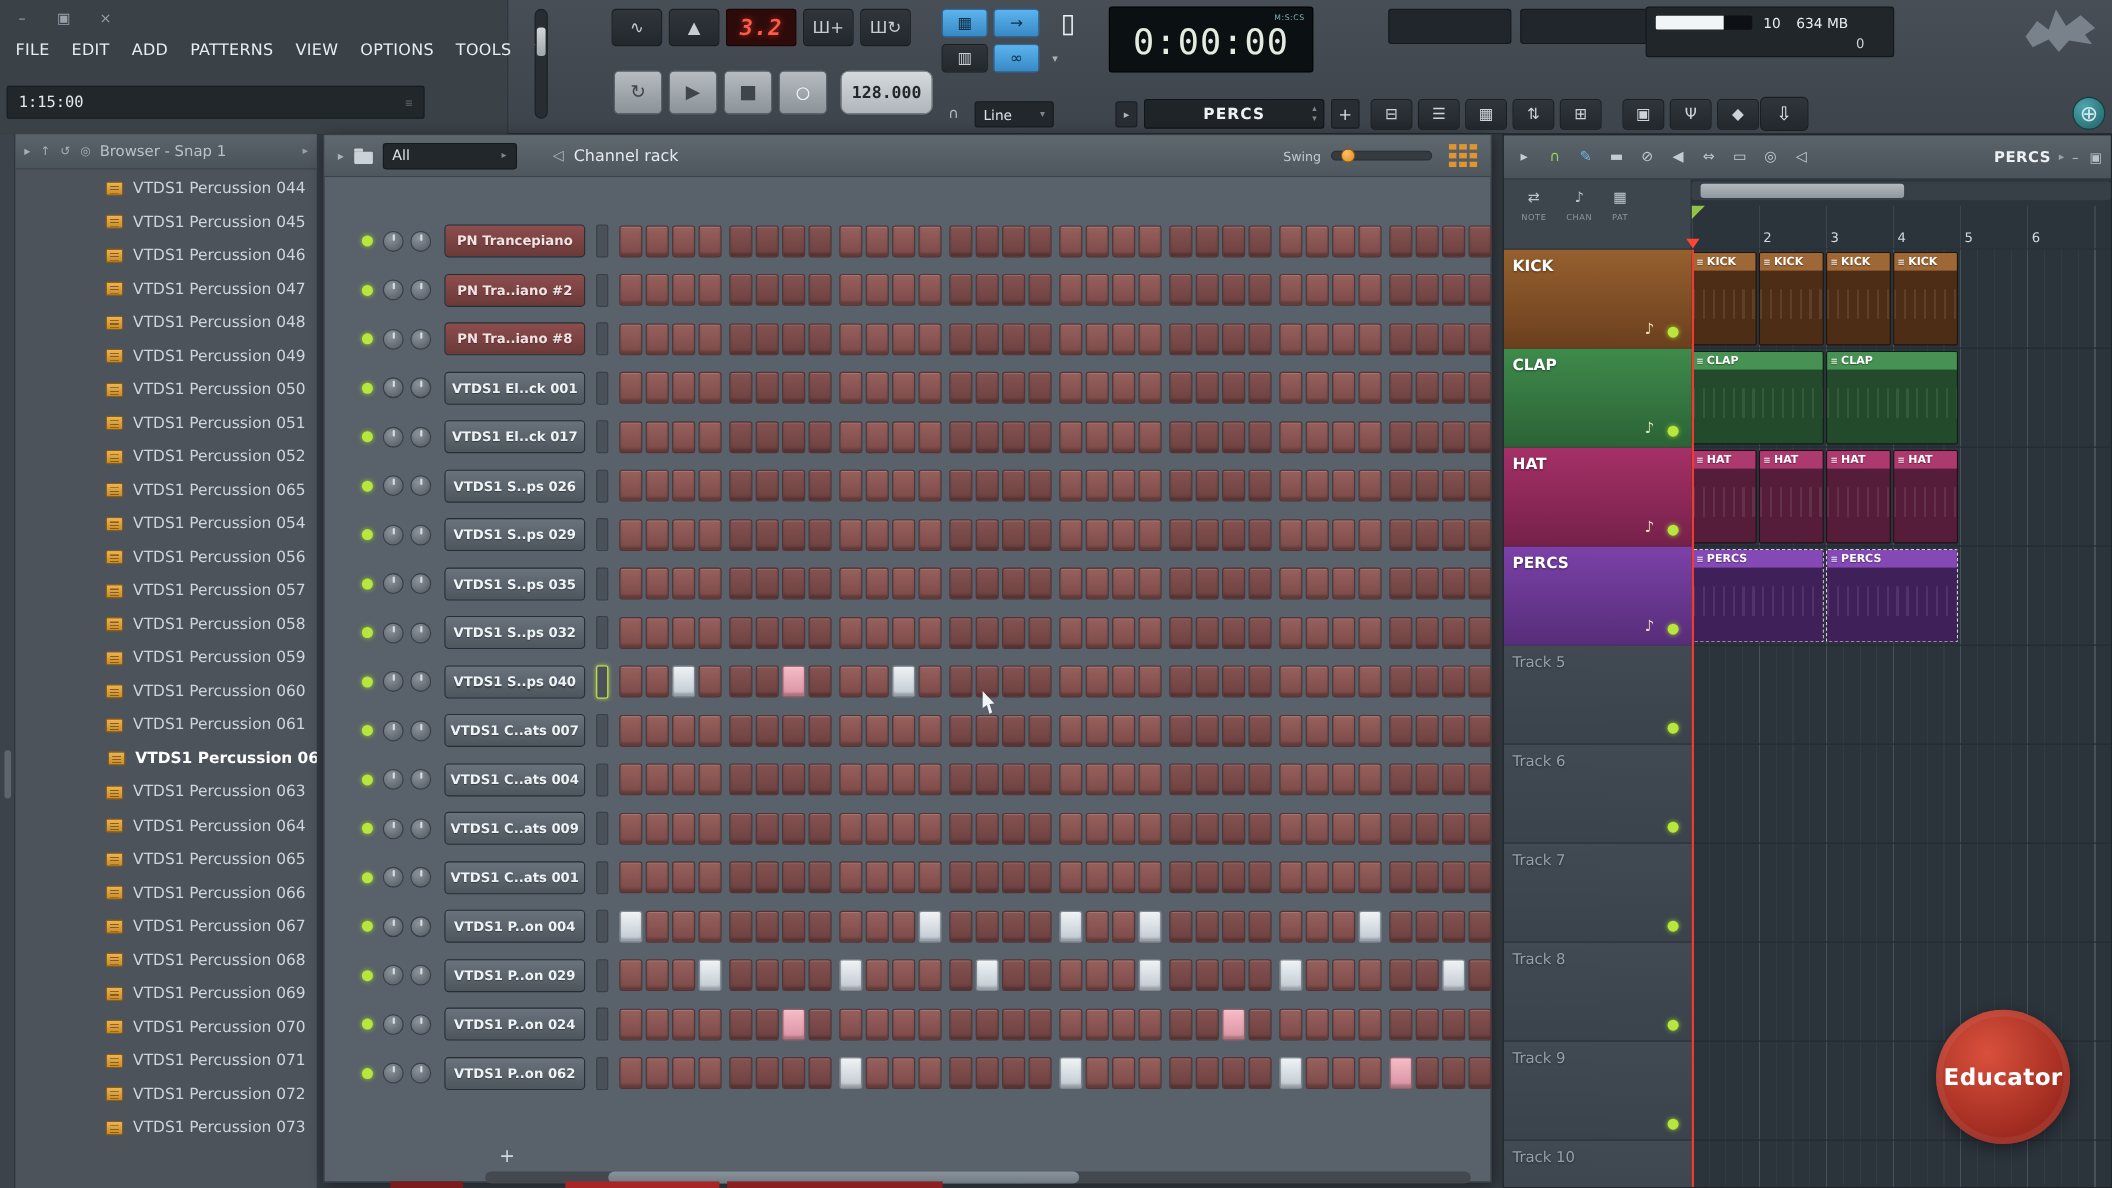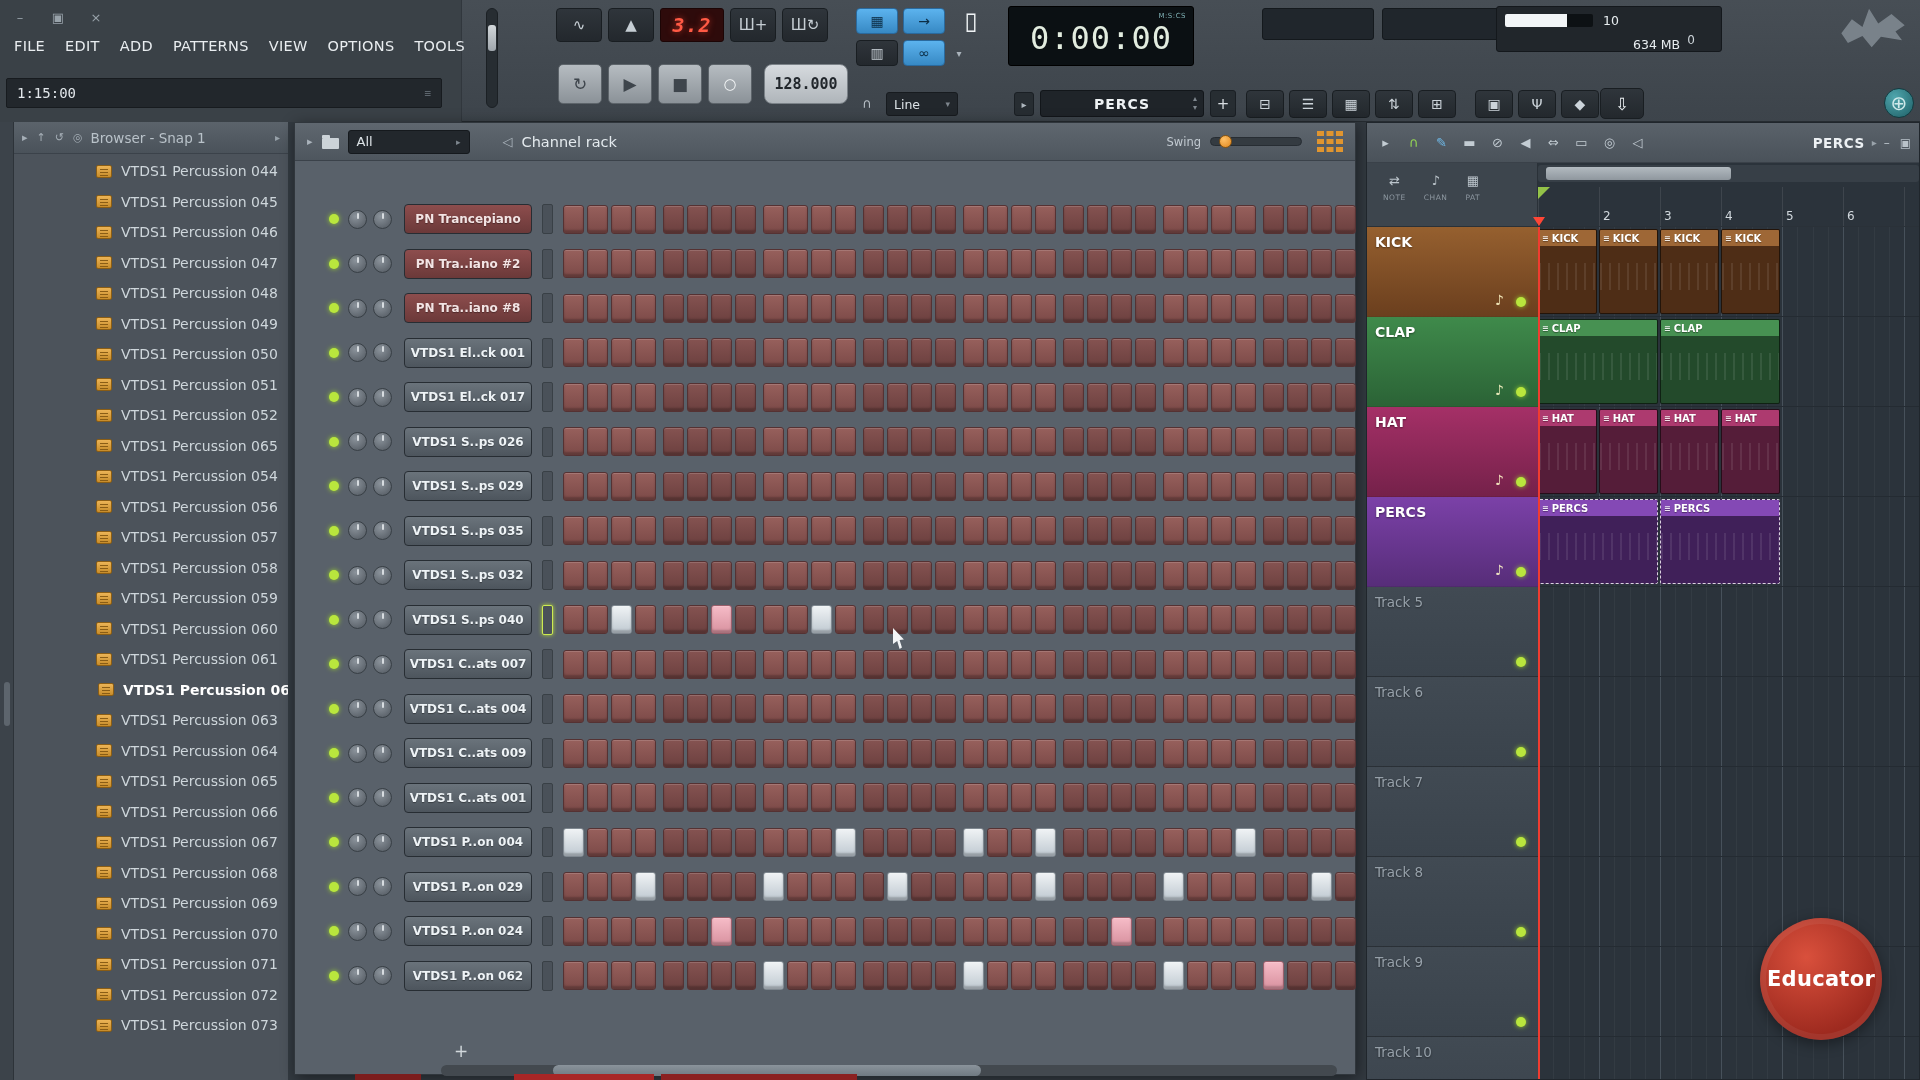--- a/index.html
+++ b/index.html
@@ -6,21 +6,21 @@
 html,body{width:1920px;height:1080px;overflow:hidden;background:#333a41;font-family:"DejaVu Sans","Liberation Sans",sans-serif;}
 .app{position:absolute;width:1920px;height:1080px;overflow:hidden;}
 
 
 .top{position:absolute;left:0;top:0;width:1920px;height:122px;background:linear-gradient(#474e55,#3d444b);border-bottom:1px solid #262c31;}
 .tl-panel{position:absolute;left:0;top:0;width:462px;height:122px;background:#3a4147;border-right:1px solid #31373d;}
 .tb-icons{position:absolute;left:10px;top:8px;display:flex;gap:18px;}
 .tb-icons .icon-btn{width:20px;height:18px;color:#98a2aa;font-size:13px;display:flex;align-items:center;justify-content:center;}
 .menubar{position:absolute;left:4px;top:32px;display:flex;}
 .menu-item{color:#e9edf0;font-size:14.5px;padding:6px 10px;letter-spacing:.3px;}
-.sel-field{position:absolute;left:6px;top:78px;width:436px;height:30px;background:#22272c;border:1px solid #171b1f;border-radius:2px;display:flex;align-items:center;padding:0 10px;color:#e2e7eb;font-size:14px;font-family:"DejaVu Sans Mono",monospace;}
+.sel-field{position:absolute;left:6px;top:78px;width:380px;height:30px;background:#22272c;border:1px solid #171b1f;border-radius:2px;display:flex;align-items:center;padding:0 10px;color:#e2e7eb;font-size:14px;font-family:"DejaVu Sans Mono",monospace;}
 .sel-grip{margin-left:auto;color:#5c656d;font-size:11px;}
 .vol-slider{position:absolute;left:486px;top:8px;width:12px;height:100px;background:#272d32;border-radius:6px;border:1px solid #1b2024;}
 .vol-handle{position:absolute;left:1px;top:16px;width:8px;height:26px;background:linear-gradient(#d2d7da,#9fa6ac);border-radius:3px;}
 .dark-icons{position:absolute;display:flex;gap:6px;}
 .dark-icons .icon-btn{width:46px;height:34px;background:linear-gradient(#2f353b,#23282d);border:1px solid #191e22;border-radius:4px;color:#c6ced4;display:flex;align-items:center;justify-content:center;font-size:15px;}
 .lcd-pat{position:absolute;left:660px;top:8px;width:64px;height:34px;background:#2e0b0b;border:1px solid #1c0505;border-radius:3px;color:#ff5a45;font:italic bold 20px "DejaVu Sans Mono",monospace;display:flex;align-items:center;justify-content:center;letter-spacing:1px;text-shadow:0 0 6px rgba(255,70,50,.6);}
 .blue-icons{position:absolute;display:flex;gap:5px;}
 .blue-icons .icon-btn{width:42px;height:26px;background:linear-gradient(#2f353b,#23282d);border:1px solid #191e22;border-radius:4px;color:#c6ced4;display:flex;align-items:center;justify-content:center;font-size:14px;}
 .icon-btn.active{background:linear-gradient(#5cb3ee,#3789c4);border-color:#2a6a9e;color:#0c2d45;}
 .icon-btn.mixer{background:none;border:none;color:#eff3f5;font-size:24px;}
@@ -35,21 +35,21 @@
 .time-lcd{position:absolute;left:1008px;top:6px;width:186px;height:60px;background:#0b1013;border:1px solid #000;border-radius:3px;}
 .time-mode{position:absolute;top:5px;right:7px;font-size:7px;color:#7fb0b4;letter-spacing:.5px;}
 .time-digits{position:absolute;left:0;right:0;top:12px;text-align:center;color:#e2ecdf;font:32px "DejaVu Sans Mono",monospace;letter-spacing:1px;}
 .scope{position:absolute;top:8px;height:32px;background:#20262c;border:1px solid #14191d;border-radius:3px;}
 .s1{left:1262px;width:112px;}
 .s2{left:1382px;width:118px;}
 .ram{position:absolute;left:1496px;top:6px;width:226px;height:46px;background:#21262b;border:1px solid #14181c;border-radius:3px;}
 .ram-bar{position:absolute;left:8px;top:7px;width:88px;height:13px;background:#0d1114;border-radius:2px;overflow:hidden;}
 .ram-fill{width:70%;height:100%;background:#f2f5f7;}
 .ram-cpu{position:absolute;left:106px;top:6px;color:#e8edf0;font-size:12.5px;}
-.ram-mem{position:absolute;left:136px;top:6px;color:#e8edf0;font-size:12.5px;margin-top:24px;}
+.ram-mem{position:absolute;left:136px;top:6px;color:#e8edf0;font-size:12.5px;}
 .ram-q{position:absolute;right:26px;top:26px;color:#cdd4d9;font-size:12px;}
 .dragon{position:absolute;left:1840px;top:6px;width:66px;height:44px;background:#838c94;opacity:.85;clip-path:polygon(2% 62%,18% 30%,34% 48%,44% 6%,58% 40%,78% 18%,98% 44%,84% 58%,94% 78%,62% 70%,48% 94%,34% 68%,12% 84%);}
 .pat-prev{position:absolute;left:1014px;top:92px;width:20px;height:24px;background:#272d32;border:1px solid #1a1f24;border-radius:3px;color:#aeb7be;font-size:10px;display:flex;align-items:center;justify-content:center;}
 .pat-field{position:absolute;left:1040px;top:90px;width:164px;height:27px;background:#1f2429;border:1px solid #12161a;border-radius:3px;display:flex;align-items:center;justify-content:center;color:#eef2f4;font-size:14px;font-weight:bold;letter-spacing:1px;}
 .pat-field .spin{position:absolute;right:5px;top:3px;display:flex;flex-direction:column;line-height:9px;color:#7e868e;font-size:8px;font-style:normal;}
 .pat-add{position:absolute;left:1210px;top:90px;width:26px;height:27px;background:#272d32;border:1px solid #1a1f24;border-radius:3px;color:#d8dde1;font-size:15px;display:flex;align-items:center;justify-content:center;}
 .r-icons{position:absolute;left:1246px;top:90px;display:flex;gap:5px;}
 .r-icons .icon-btn{width:38px;height:28px;background:linear-gradient(#2f353b,#23282d);border:1px solid #191e22;border-radius:4px;color:#ccd4da;font-size:14px;display:flex;align-items:center;justify-content:center;}
 .r-icons .icon-btn:nth-child(6){margin-left:14px;}
 .dl-btn{position:absolute;left:1600px;top:88px;width:44px;height:31px;background:linear-gradient(#2f353b,#23282d);border:1px solid #191e22;border-radius:5px;color:#e8edf0;font-size:17px;display:flex;align-items:center;justify-content:center;}

